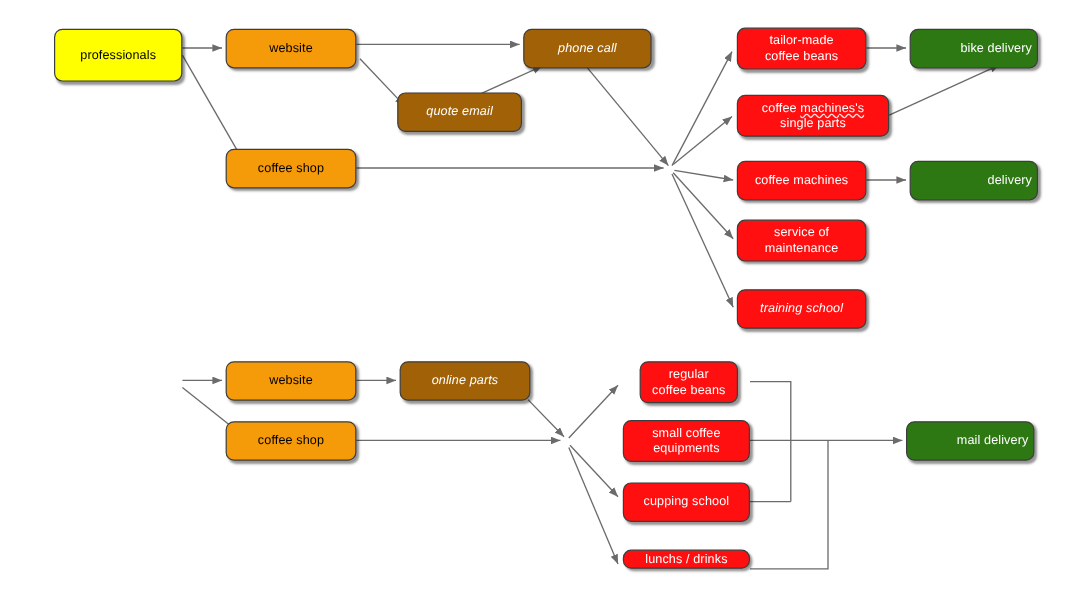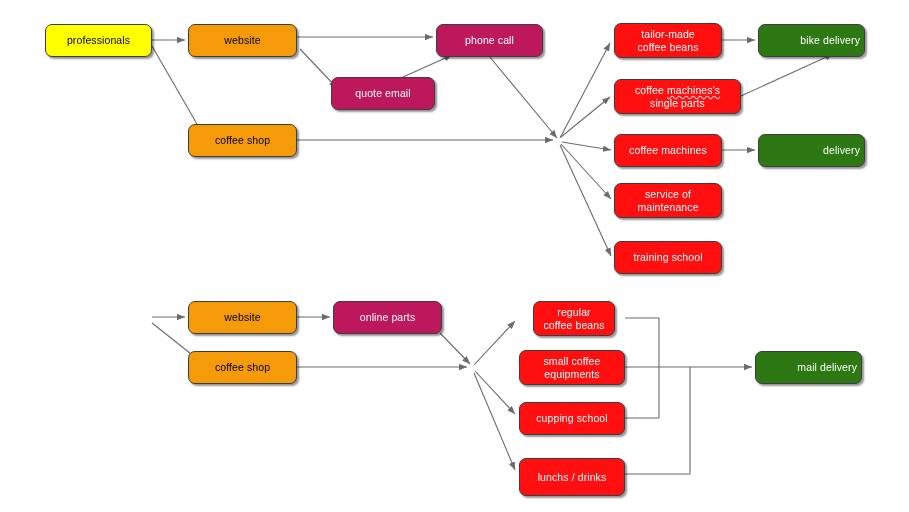--- a/index.html
+++ b/index.html
@@ -38,21 +38,21 @@
     line-height: 1.18;
     font-size: 10.5px;
     letter-spacing: 0.1px;
     box-shadow: 2px 2px 2px rgba(0,0,0,0.42);
     padding: 2px 4px;
     white-space: pre-line;
     z-index: 2;
   }
   .n-yellow { background: #FFFF00; color: #000000; }
   .n-orange { background: #F59B0A; color: #000000; }
-  .n-blue   { background: #be185d; color: #ffffff; }
+  .n-blue   { background: #a16207; color: #ffffff; font-style: italic; }
   .n-red    { background: #FF0F0F; color: #ffffff; }
   .n-green  { background: #2E7814; color: #ffffff; justify-content: flex-end; }
   .node .label { display: block; }
   .misspelled {
     text-decoration: underline;
     text-decoration-style: wavy;
     text-decoration-color: rgba(255,255,255,0.85);
     text-underline-offset: 1px;
   }
 </style>
@@ -102,21 +102,21 @@
     </g>
 
     <g stroke="#6b6b6b" stroke-width="1.1" fill="none">
       <path d="M625,318 L659,318 L659,418"></path>
       <path d="M625,418 L659,418"></path>
       <path d="M625,367 L690,367"></path>
       <path d="M625,474 L690,474 L690,367"></path>
     </g>
   </svg>
 
-  <div class="node n-yellow" style="left:45px; top:24px; width:107px; height:33px;text-align:right;">
+  <div class="node n-yellow" style="left:45px; top:24px; width:107px; height:44px;text-align:right;">
     <span class="label">professionals</span>
   </div>
 
   <div class="node n-orange" style="left:188px; top:24px; width:109px; height:33px;">
     <span class="label">website</span>
   </div>
 
   <div class="node n-orange" style="left:188px; top:124px; width:109px; height:33px;">
     <span class="label">coffee shop</span>
   </div>
@@ -140,21 +140,21 @@
 
   <div class="node n-red" style="left:614px; top:134px; width:108px; height:33px;">
     <span class="label">coffee machines</span>
   </div>
 
   <div class="node n-red" style="left:614px; top:183px; width:108px; height:35px;">
     <span class="label">service of
 maintenance</span>
   </div>
 
-  <div class="node n-red" style="left:614px; top:241px; width:108px; height:33px;">
+  <div class="node n-red" style="left:614px; top:241px; width:108px; height:33px;font-style:italic;">
     <span class="label">training school</span>
   </div>
 
   <div class="node n-green" style="left:758px; top:24px; width:107px; height:33px;">
     <span class="label">bike delivery</span>
   </div>
 
   <div class="node n-green" style="left:758px; top:134px; width:107px; height:33px;">
     <span class="label">delivery</span>
   </div>
@@ -179,21 +179,21 @@
 
   <div class="node n-red" style="left:519px; top:350px; width:106px; height:35px;">
     <span class="label">small coffee
 equipments</span>
   </div>
 
   <div class="node n-red" style="left:519px; top:402px; width:106px; height:33px;">
     <span class="label">cupping school</span>
   </div>
 
-  <div class="node n-red" style="left:519px; top:458px; width:106px; height:38px;">
+  <div class="node n-red" style="left:519px; top:458px; width:106px; height:16px;">
     <span class="label">lunchs / drinks</span>
   </div>
 
   <div class="node n-green" style="left:755px; top:351px; width:107px; height:33px;">
     <span class="label">mail delivery</span>
   </div>
 
 </div>
 
 </body></html>

